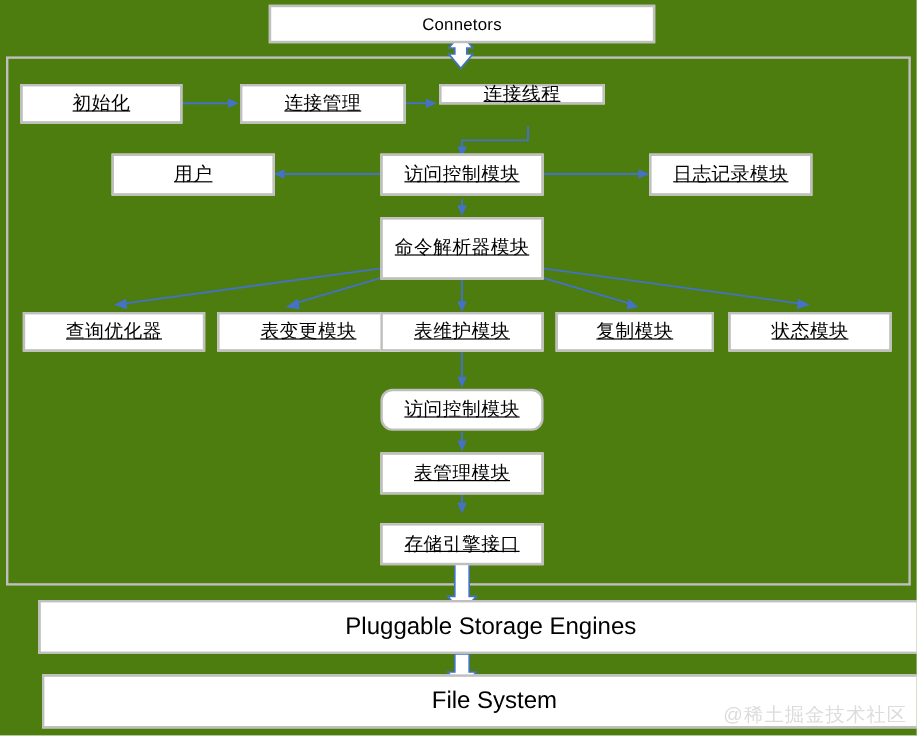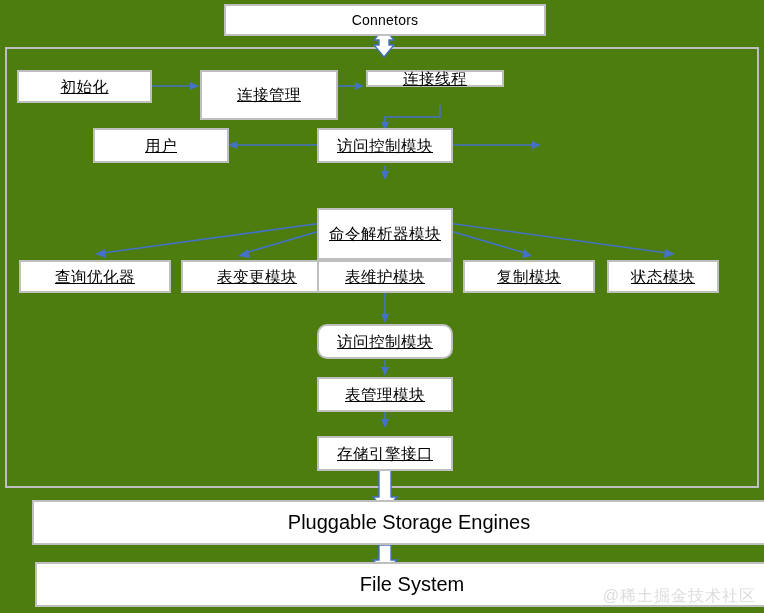--- a/index.html
+++ b/index.html
@@ -184,51 +184,54 @@
 
   <div class="node latin" style="left:224px; top:4px; width:322px; height:32px;">
     <span>Connetors</span>
   </div>
 
   <div class="frame" style="left:5px; top:47px; width:754px; height:441px;"></div>
 
   <div class="node cjk" style="left:17px; top:70px; width:135px; height:33px;">
     <span>初始化</span>
   </div>
-  <div class="node cjk" style="left:200px; top:70px; width:138px; height:50px;">
+  <div class="node cjk" style="left:200px; top:70px; width:138px; height:33px;">
     <span>连接管理</span>
   </div>
   <div class="node cjk" style="left:366px; top:70px; width:138px; height:17px;">
     <span>连接线程</span>
   </div>
 
   <div class="node cjk" style="left:93px; top:128px; width:136px; height:35px;">
     <span>用户</span>
   </div>
   <div class="node cjk" style="left:317px; top:128px; width:136px; height:35px;">
     <span>访问控制模块</span>
   </div>
-
-  <div class="node cjk" style="left:317px; top:181px; width:136px; height:52px; line-height:1.05;margin-top:27px;">
+  <div class="node cjk" style="left:541px; top:128px; width:136px; height:35px;">
+    <span>日志记录模块</span>
+  </div>
+
+  <div class="node cjk" style="left:317px; top:181px; width:136px; height:52px; line-height:1.05;">
     <span>命令解析器模块</span>
   </div>
 
   <div class="node cjk" style="left:19px; top:260px; width:152px; height:33px;">
     <span>查询优化器</span>
   </div>
   <div class="node cjk" style="left:181px; top:260px; width:152px; height:33px;">
     <span>表变更模块</span>
   </div>
   <div class="node cjk" style="left:317px; top:260px; width:136px; height:33px;">
     <span>表维护模块</span>
   </div>
   <div class="node cjk" style="left:463px; top:260px; width:132px; height:33px;">
     <span>复制模块</span>
   </div>
-  <div class="node cjk" style="left:607px; top:260px; width:112px; height:33px;">
+  <div class="node cjk" style="left:607px; top:260px; width:136px; height:33px;">
     <span>状态模块</span>
   </div>
 
   <div class="node cjk" style="left:317px; top:324px; width:136px; height:35px;border-radius:10px;">
     <span>访问控制模块</span>
   </div>
   <div class="node cjk" style="left:317px; top:377px; width:136px; height:35px;">
     <span>表管理模块</span>
   </div>
   <div class="node cjk" style="left:317px; top:436px; width:136px; height:35px;">

